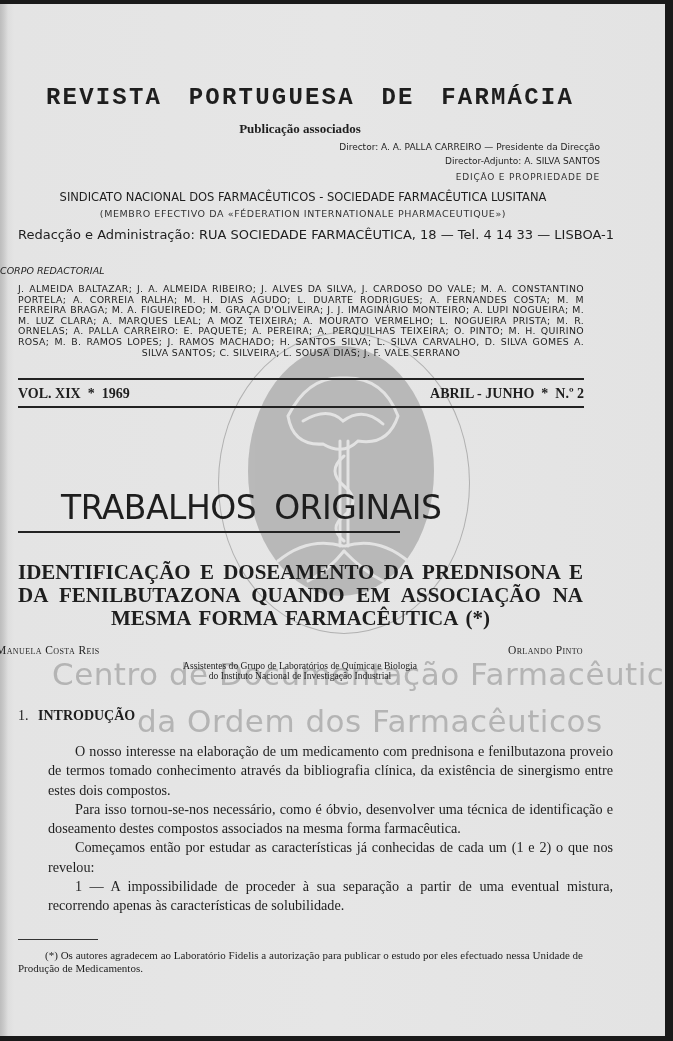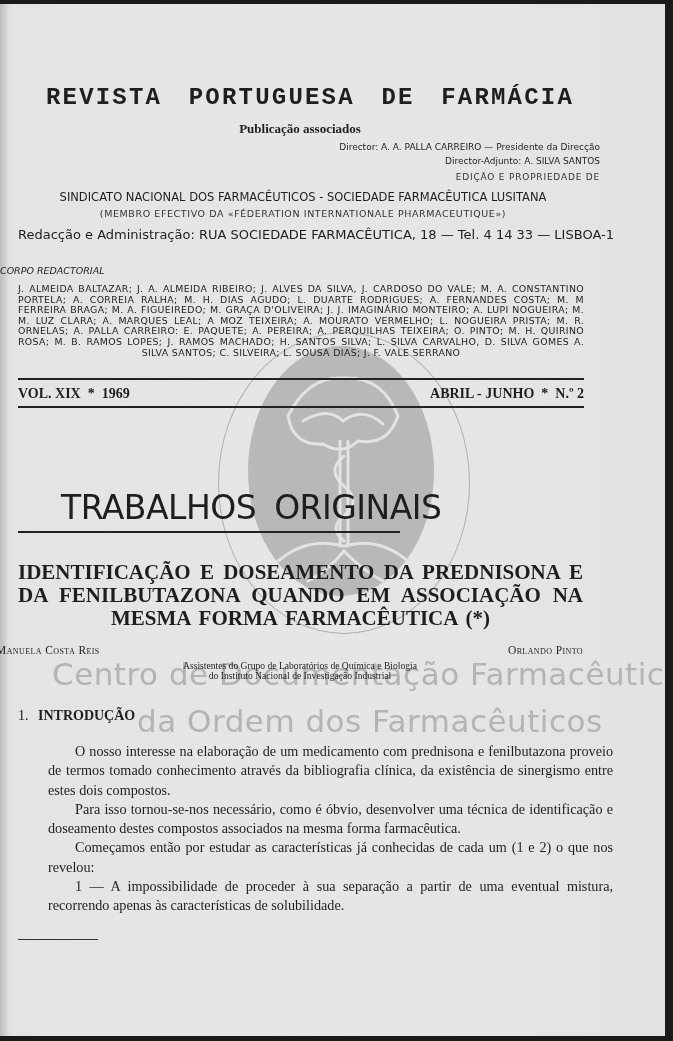--- a/index.html
+++ b/index.html
@@ -137,13 +137,16 @@
   </div>
 
   <div class="abs body-text">
     <p>O nosso interesse na elaboração de um medicamento com prednisona e fenilbutazona proveio de termos tomado conhecimento através da bibliografia clínica, da existência de sinergismo entre estes dois compostos.</p>
     <p>Para isso tornou-se-nos necessário, como é óbvio, desenvolver uma técnica de identificação e doseamento destes compostos associados na mesma forma farmacêutica.</p>
     <p>Começamos então por estudar as características já conhecidas de cada um (1 e 2) o que nos revelou:</p>
     <p>1 — A impossibilidade de proceder à sua separação a partir de uma eventual mistura, recorrendo apenas às características de solubilidade.</p>
   </div>
 
   <div class="fn-rule"></div>
+  <div class="abs footnote">
+    <p>(*) Os autores agradecem ao Laboratório Fidelis a autorização para publicar o estudo por eles efectuado nessa Unidade de Produção de Medicamentos.</p>
+  </div>
 </div>
 
 </body></html>

